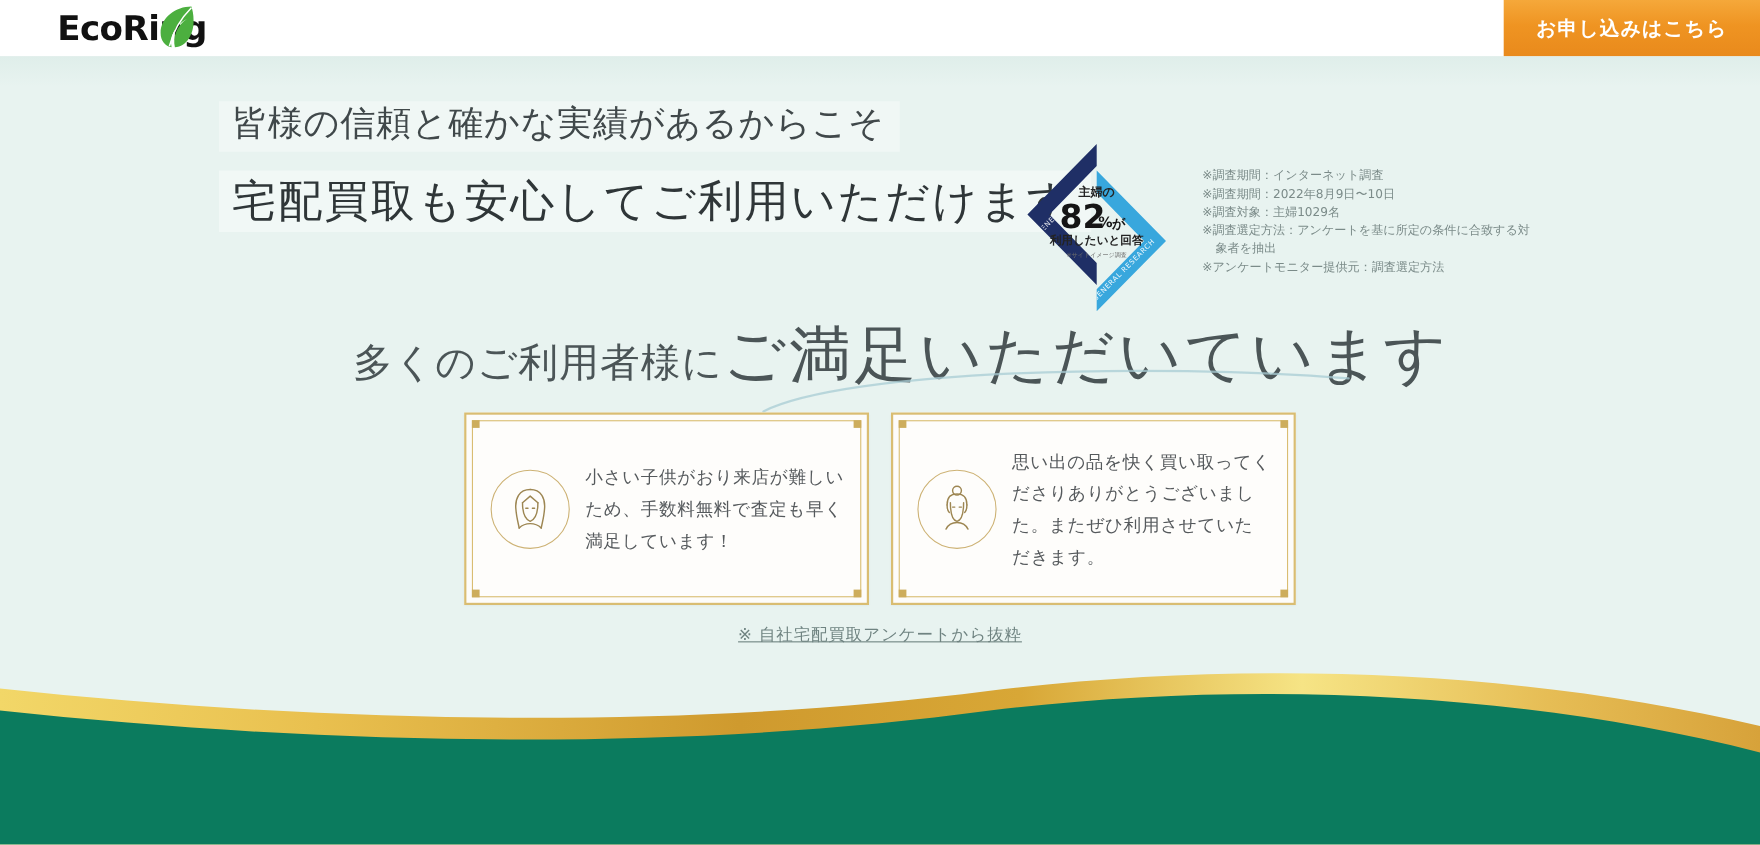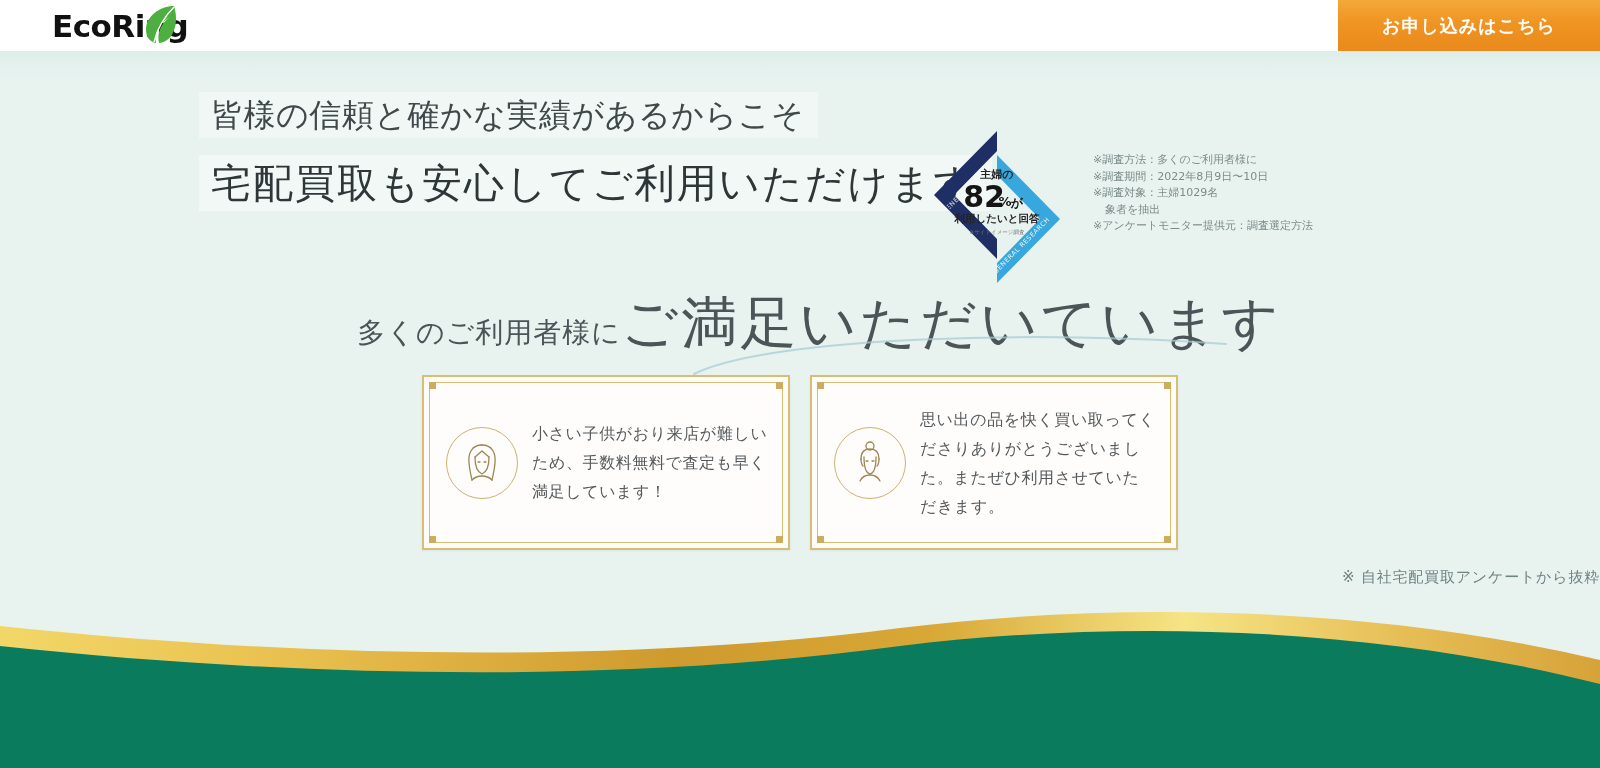--- a/index.html
+++ b/index.html
@@ -27,21 +27,21 @@
     color: #111111;
     font-family: "DejaVu Sans", sans-serif;
   }
   .logo-leaf {
     position: absolute; left: 88px; top: -2px;
     width: 38px; height: 42px;
     pointer-events: none;
   }
   .cta-button {
     position: absolute; right: 0; top: 0;
-    width: 262px; height: 51px;
+    width: 233px; height: 51px;
     background: linear-gradient(180deg, #f5a83a 0%, #ef9422 45%, #e98a1c 100%);
     color: #ffffff;
     font-size: 18px; font-weight: bold;
     letter-spacing: 1px;
     display: flex; align-items: center; justify-content: center;
     cursor: pointer;
     border: none;
     font-family: "Liberation Sans", sans-serif;
   }
 
@@ -60,21 +60,21 @@
   
   .hero { position: absolute; top: 51px; left: 0; width: 1600px; height: 210px; }
   .hero-head-1 {
     position: absolute; left: 199px; top: 41px;
     height: 46px; padding: 4px 14px 4px 12px;
     background: rgba(255,255,255,0.34);
     color: #40484a;
     font-size: 32px; line-height: 38px;
     letter-spacing: 0.5px;
     white-space: nowrap;
-    font-family: Liberation Sans, sans-serif;
+    font-family: Liberation Mono, monospace;
   }
   .hero-head-2 {
     position: absolute; left: 199px; top: 104px;
     height: 56px; padding: 5px 16px 5px 12px;
     background: rgba(255,255,255,0.40);
     color: #2f3638;
     font-size: 40px; line-height: 46px;
     letter-spacing: 2px; font-weight: 500;
     white-space: nowrap;
     font-family: "DejaVu Sans", sans-serif;
@@ -98,21 +98,21 @@
   .survey-notes .n { display: block; white-space: nowrap; }
   .survey-notes .indent { display: block; padding-left: 12px; }
 
   
   .sec-title {
     position: absolute; top: 286px; left: 0; width: 1600px;
     text-align: center; white-space: nowrap;
     color: #4b5557;
     font-family: "DejaVu Serif", serif;
   }
-  .sec-title .small { font-size: 28px; letter-spacing: 1px; margin-left: 39px; }
+  .sec-title .small { font-size: 36px; letter-spacing: 1px; margin-left: 39px; }
   .sec-title .big { font-size: 56px; letter-spacing: 3px; }
   .swoosh {
     position: absolute; top: 330px; left: 650px;
     width: 580px; height: 46px;
     pointer-events: none;
   }
 
   
   .cards {
     position: absolute; top: 375px; left: 0; width: 1600px; height: 175px;
@@ -154,24 +154,25 @@
   .card-text {
     flex: 1 1 auto;
     color: #55595c;
     font-size: 16px; line-height: 29px;
     letter-spacing: 0.6px;
     font-family: "DejaVu Sans", sans-serif;
   }
 
   .cards-note {
     position: absolute; top: 568px; left: 0; width: 1600px;
-    text-align: right;
+    text-align: center;
     color: #6f8381;
     font-size: 15px; letter-spacing: 0.8px;
     font-family: "DejaVu Sans", sans-serif;
+    text-decoration: underline;
   }
 
   
   .wave {
     position: absolute; left: 0; bottom: 0;
     width: 1600px; height: 170px;
     z-index: 5;
   }
 </style>
 </head>
@@ -221,23 +222,24 @@
       <text x="75" y="51" fill="#232323" font-size="11" font-weight="bold" font-family="'DejaVu Sans',sans-serif" text-anchor="middle">主婦の</text>
       <text x="62" y="80" fill="#151515" font-size="30" font-weight="bold" font-family="'DejaVu Sans',sans-serif" text-anchor="middle">82</text>
       <text x="83" y="79" fill="#151515" font-size="13" font-weight="bold" font-family="'DejaVu Sans',sans-serif" text-anchor="middle">%</text>
       <text x="95" y="80" fill="#151515" font-size="12" font-weight="bold" font-family="'DejaVu Sans',sans-serif" text-anchor="middle">が</text>
       <text x="75" y="95" fill="#232323" font-size="10.5" font-weight="bold" font-family="'DejaVu Sans',sans-serif" text-anchor="middle">利用したいと回答</text>
       <text x="75" y="107" fill="#6b6b6b" font-size="5.5" font-family="'DejaVu Sans',sans-serif" text-anchor="middle">※サイトイメージ調査</text>
     </svg>
   </div>
 
   <div class="survey-notes">
-    <span class="n">※調査方法：多くのご利用者様に</span>
+    <span class="n">※調査期間：インターネット調査</span>
     <span class="n">※調査期間：2022年8月9日〜10日</span>
     <span class="n">※調査対象：主婦1029名</span>
+    <span class="n">※調査選定方法：アンケートを基に所定の条件に合致する対</span>
     <span class="indent">象者を抽出</span>
     <span class="n">※アンケートモニター提供元：調査選定方法</span>
   </div>
 </div>
 
 <div class="sec-title">
   <span class="small">多くのご利用者様に</span><span class="big">ご満足いただいています</span>
 </div>
 <svg class="swoosh" viewBox="0 0 580 46">
   <path d="M44 44 C 120 6, 400 0, 576 14" fill="none" stroke="#a8ccd4" stroke-width="2" stroke-linecap="round" opacity="0.75"></path>

